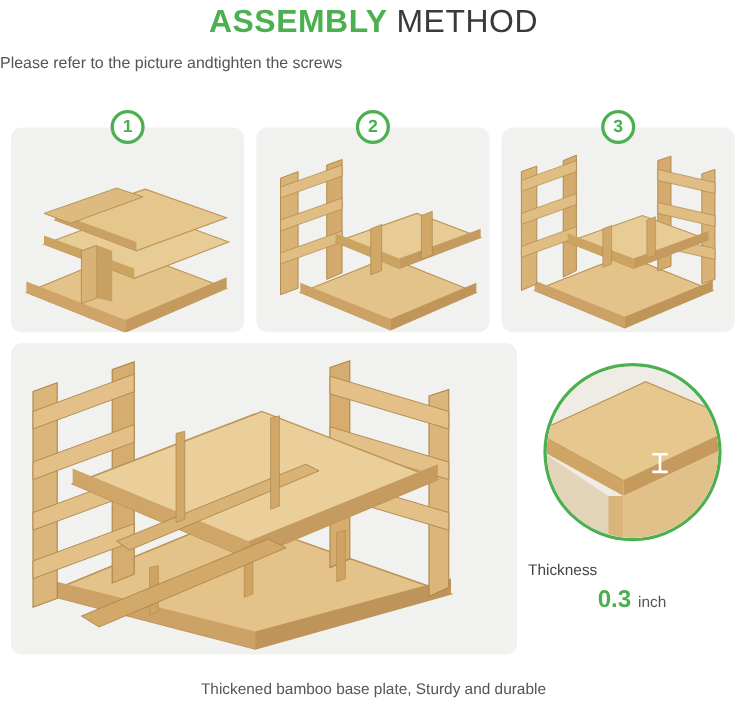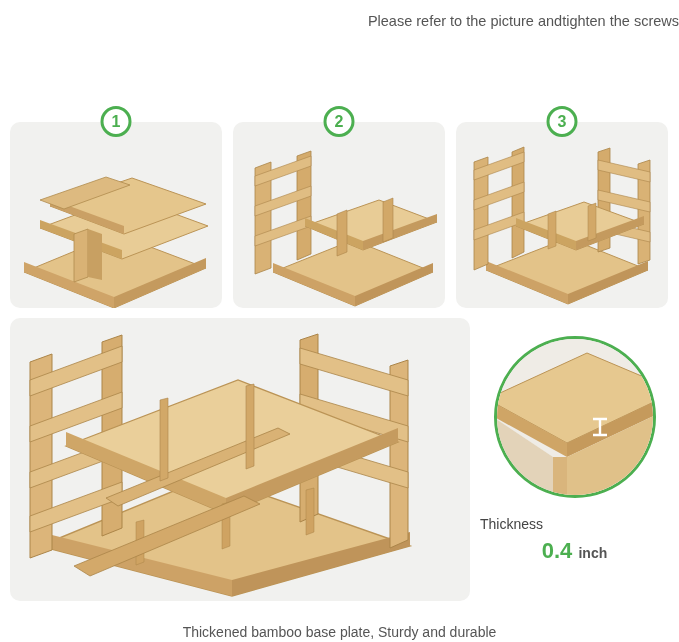--- a/index.html
+++ b/index.html
@@ -17,21 +17,21 @@
   .title {
     text-align: center;
     margin-top: 4px;
     font-size: 29px;
     letter-spacing: 0.5px;
     font-weight: bold;
   }
   .title .green { color: #4caf50; }
   .title .dark { color: #3a3a3a; font-weight: normal; }
   .subtitle {
-    text-align: right;
+    text-align: left;
     color: #555;
     font-size: 14.5px;
     line-height: 22px;
     margin-top: 10px;
   }
 
   
   .steps {
     position: absolute;
     top: 112px;
@@ -112,38 +112,42 @@
     top: 220px;
     width: 100%;
     text-align: center;
     color: #4caf50;
     font-size: 22px;
     font-weight: bold;
   }
   .thickness-value .unit {
     color: #555;
     font-size: 14px;
-    font-weight: bold;
+    font-weight: normal;
   }
 
   
   .footer {
     position: absolute;
     bottom: 12px;
     width: 100%;
     text-align: center;
     font-size: 14px;
     color: #555;
   }
 </style>
 </head>
 <body>
 
 <div class="page">
 
+  <div class="title">
+    <span class="green">ASSEMBLY</span>
+    <span class="dark">METHOD</span>
+  </div>
   <div class="subtitle">
     <div>Please refer to the picture andtighten the screws</div>
   </div>
 
   <div class="steps">
 
     <div class="step-card">
       <div class="badge">1</div>
       <svg class="art" viewBox="0 0 212 186">
 
@@ -271,19 +275,19 @@
 
         <g stroke="#ffffff" stroke-width="2.4" fill="none">
           <line x1="96" y1="80" x2="110" y2="80"></line>
           <line x1="103" y1="80" x2="103" y2="96"></line>
           <line x1="96" y1="96" x2="110" y2="96"></line>
         </g>
       </svg>
     </div>
     <div class="thickness-label">Thickness</div>
     <div class="thickness-value">
-      <span>0.4</span>
+      <span>0.3</span>
       <span class="unit">inch</span>
     </div>
   </div>
 
   <div class="footer">Thickened bamboo base plate, Sturdy and durable</div>
 </div>
 
 </body></html>

